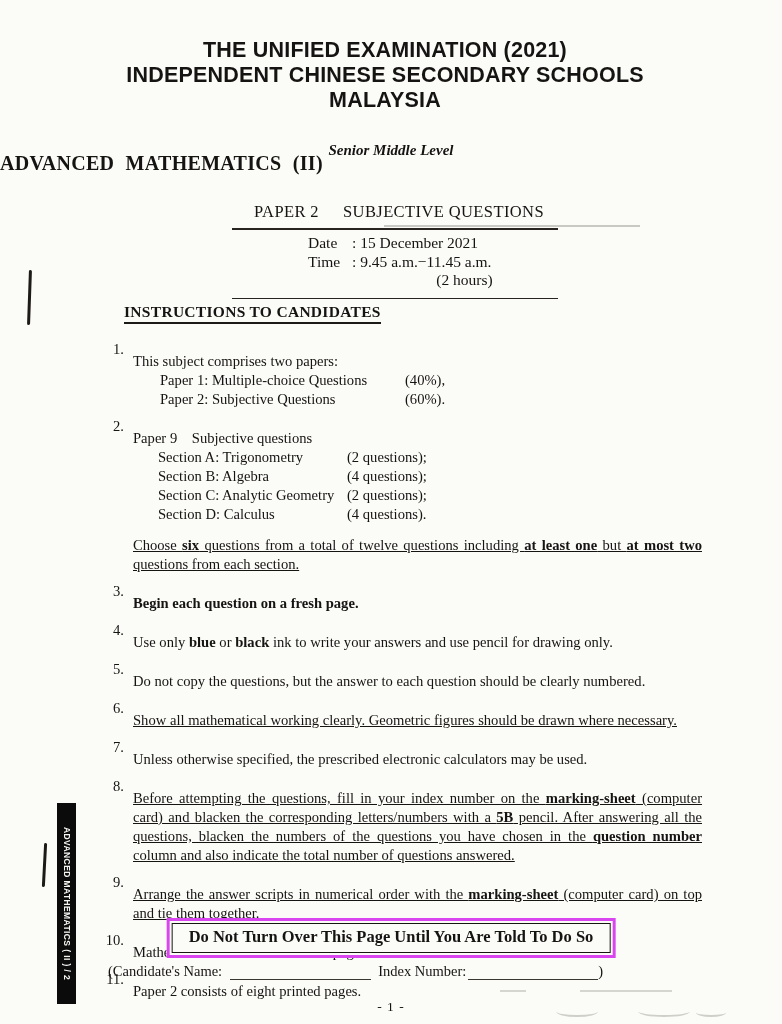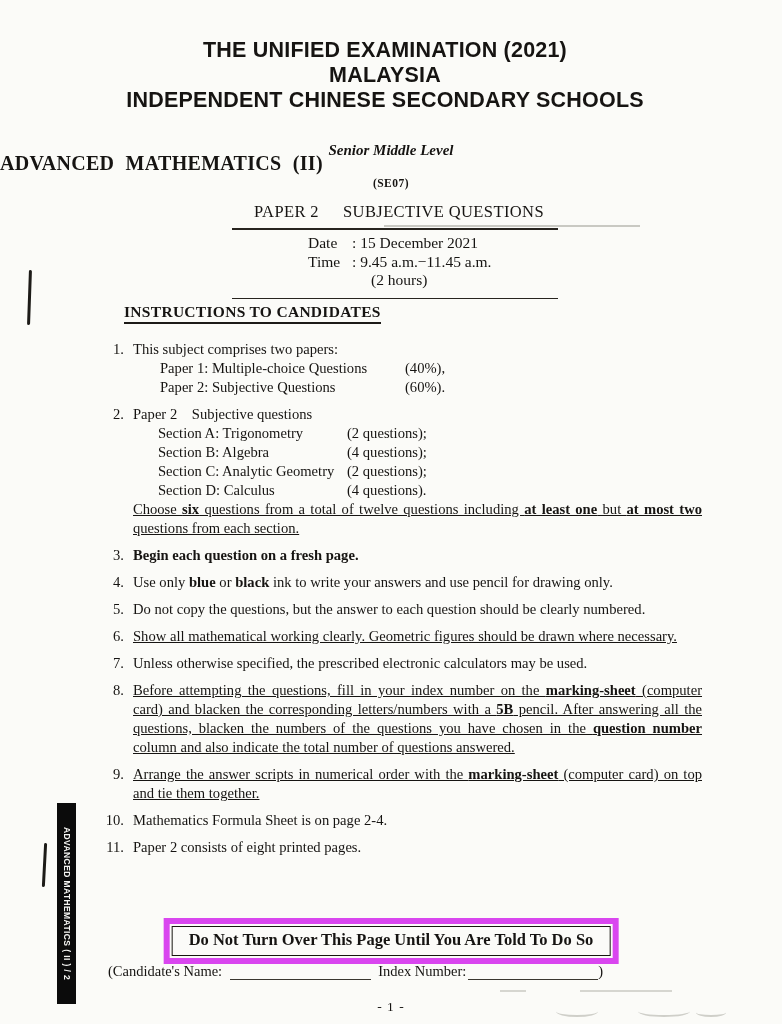--- a/index.html
+++ b/index.html
@@ -42,44 +42,44 @@
     padding:0 0 6px 22px;
     font-size:16.5px;letter-spacing:.4px;
     border-bottom:2px solid #27241f;
   }
   .datetime{
     padding:4px 0 8px 76px;
     font-size:15.5px;line-height:18.5px;
     border-bottom:1.5px solid #27241f;
   }
   .dt-row .dt-label{display:inline-block;width:44px;}
-  .duration{margin-left:63px;}
+  .duration{margin-left:63px;text-align:center;}
   
   .inst-heading{
     position:absolute;top:303px;left:124px;
     font-weight:700;font-size:15.5px;letter-spacing:.3px;
     border-bottom:2px solid #1c1a17;
     padding-bottom:1px;
   }
   .inst-items{
     position:absolute;top:340px;left:96px;width:606px;
     font-size:14.6px;line-height:19px;
   }
   .inst-item{display:flex;margin-bottom:8px;}
   .inst-num{width:28px;text-align:right;padding-right:9px;flex:none;}
   .inst-body{flex:1;min-width:0;}
-  .inst-line{white-space:pre-wrap;}
+  .inst-line{white-space:pre-wrap;margin-top:12px;}
   .inst-line.justify{text-align:justify;white-space:normal;text-decoration:underline;}
   .inst-line .b{font-weight:700;}
   .pairs{margin-left:27px;}
   .pair-label{display:inline-block;}
   
   .warning-outer{
     position:absolute;top:918px;left:50%;transform:translateX(-50%);
-    border:6px solid #d946ef;padding:2px;background:#fbfbf8;
+    border:3px solid #d946ef;padding:2px;background:#fbfbf8;
   }
   .warning-inner{
     border:1.5px solid #17150f;
     padding:3px 16px 5px;
     font-weight:700;font-size:16.5px;white-space:nowrap;
   }
   .candidate-row{
     position:absolute;top:963px;left:108px;
     font-size:14.5px;display:flex;align-items:flex-end;
   }
@@ -112,27 +112,26 @@
   .g2{left:580px;top:990px;width:92px;}
   .g3{left:384px;top:225px;width:256px;height:2px;background:#c9c9c3;}
 </style>
 </head>
 <body>
 
 <div class="doc">
 
   <div class="org-title">
     <div>THE UNIFIED EXAMINATION (2021)</div>
+    <div>INDEPENDENT CHINESE SECONDARY SCHOOLS</div>
     <div>MALAYSIA</div>
-    <div>INDEPENDENT CHINESE SECONDARY SCHOOLS</div>
   </div>
 
   <div class="level">Senior Middle Level</div>
   <div class="subject">ADVANCED MATHEMATICS (II)</div>
-  <div class="subject-code">(SE07)</div>
 
   <div class="ruled-block">
     <div class="paper-row">
       <span>PAPER 2</span>
       <span>SUBJECTIVE QUESTIONS</span>
     </div>
     <div class="datetime">
       <div class="dt-row">
         <span class="dt-label">Date</span><span>: 15 December 2021</span>
       </div>
@@ -151,21 +150,21 @@
           <div class="inst-line"><span>This subject comprises two papers:</span></div>
           <div class="pairs" style="">
             <div class="pair-line"><span class="pair-label" style="width: 245px;">Paper 1: Multiple-choice Questions</span><span class="pair-value">(40%),</span></div>
             <div class="pair-line"><span class="pair-label" style="width: 245px;">Paper 2: Subjective Questions</span><span class="pair-value">(60%).</span></div>
           </div>
         </div>
       </div>
       <div class="inst-item">
         <div class="inst-num">2.</div>
         <div class="inst-body">
-          <div class="inst-line"><span>Paper 2    Subjective questions</span></div>
+          <div class="inst-line"><span>Paper 9    Subjective questions</span></div>
           <div class="pairs" style="margin-left: 25px;">
             <div class="pair-line"><span class="pair-label" style="width: 189px;">Section A: Trigonometry</span><span class="pair-value">(2 questions);</span></div>
             <div class="pair-line"><span class="pair-label" style="width: 189px;">Section B: Algebra</span><span class="pair-value">(4 questions);</span></div>
             <div class="pair-line"><span class="pair-label" style="width: 189px;">Section C: Analytic Geometry</span><span class="pair-value">(2 questions);</span></div>
             <div class="pair-line"><span class="pair-label" style="width: 189px;">Section D: Calculus</span><span class="pair-value">(4 questions).</span></div>
           </div>
           <div class="inst-line justify"><span>Choose </span><span class="b">six</span><span> questions from a total of twelve questions including </span><span class="b">at least one</span><span> but </span><span class="b">at most two</span><span> questions from each section.</span></div>
         </div>
       </div>
       <div class="inst-item">

